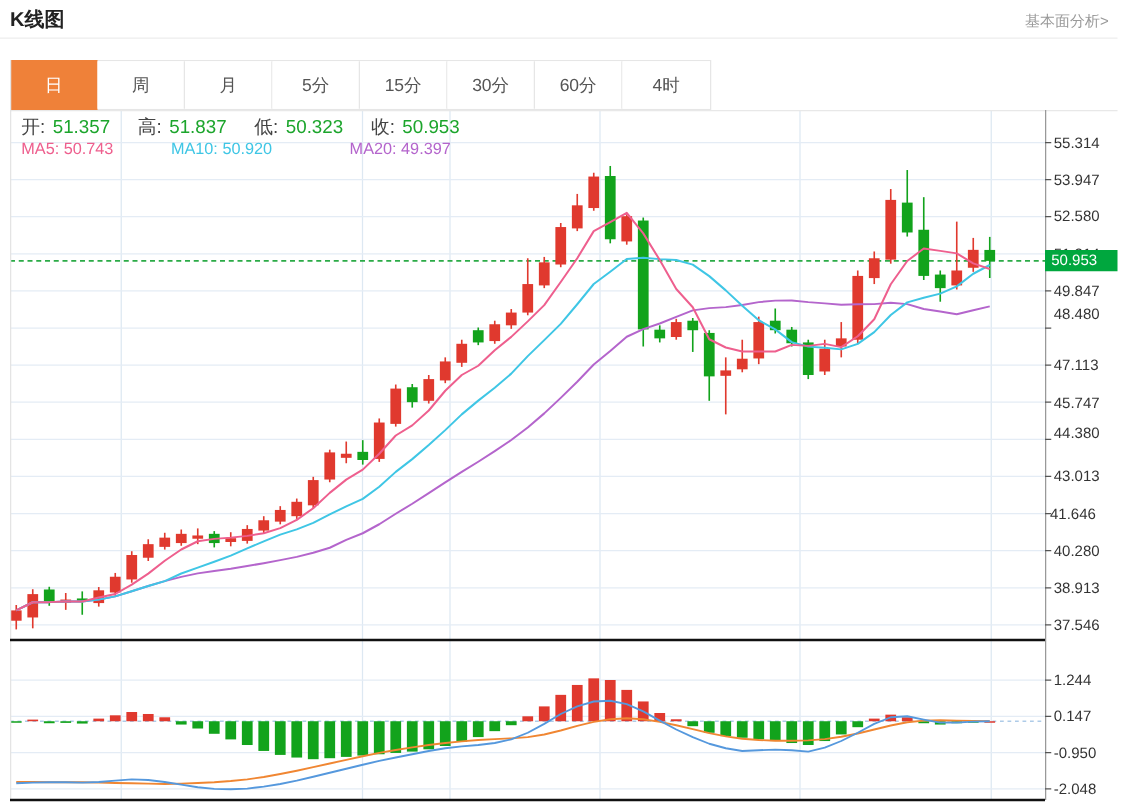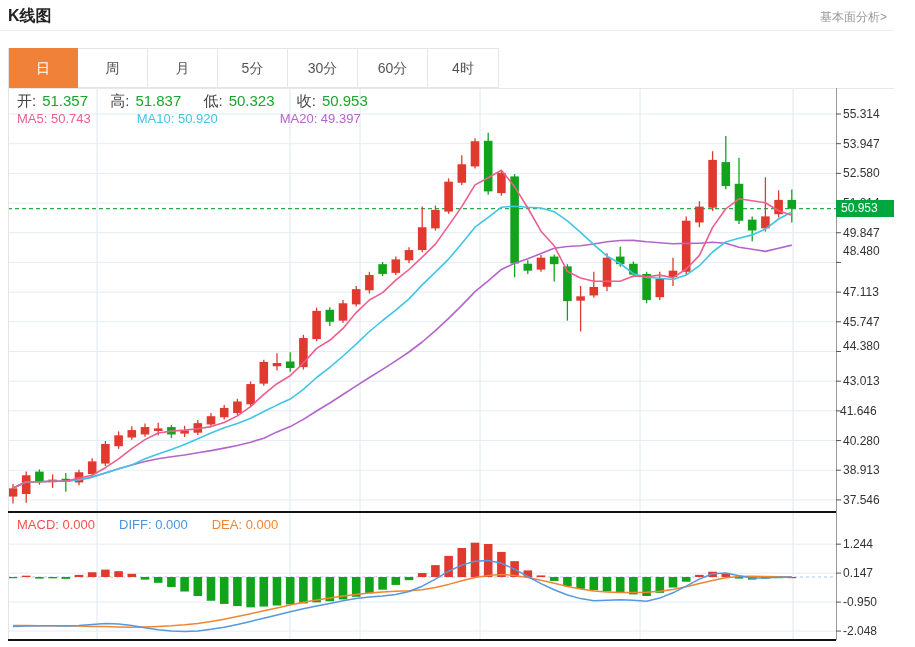--- a/index.html
+++ b/index.html
@@ -32,20 +32,21 @@
 <div id="app">
   <div class="page-title">K线图</div>
   <div class="fund-link">基本面分析&gt;</div>
   <div class="head-divider"></div>
 
   <div class="tab-bar" id="tab-bar">
       <div class="tab active">日</div>
       <div class="tab">周</div>
       <div class="tab">月</div>
       <div class="tab">5分</div>
+      <div class="tab">15分</div>
       <div class="tab">30分</div>
       <div class="tab">60分</div>
       <div class="tab">4时</div>
     </div>
 
   <svg id="chart-svg" width="915" height="647">
       <line x1="97" y1="88" x2="97" y2="640" stroke="#dde8f2" stroke-width="1"></line>
       <line x1="290" y1="88" x2="290" y2="640" stroke="#dde8f2" stroke-width="1"></line>
       <line x1="360" y1="88" x2="360" y2="640" stroke="#dde8f2" stroke-width="1"></line>
       <line x1="480" y1="88" x2="480" y2="640" stroke="#dde8f2" stroke-width="1"></line>
@@ -281,21 +282,20 @@
       <line x1="836" y1="631.0672" x2="841" y2="631.0672" stroke="#555555" stroke-width="1"></line>
     </svg>
 
   <div class="info-bar">
     <span class="lbl">开:</span><span class="val">51.357</span>
     <span class="lbl">高:</span><span class="val">51.837</span>
     <span class="lbl">低:</span><span class="val">50.323</span>
     <span class="lbl">收:</span><span class="val">50.953</span>
   </div>
   <div class="ma-bar" id="ma-bar"><span style="color: rgb(238, 95, 142);">MA5: 50.743</span><span style="color: rgb(63, 198, 229); padding-left: 20px;">MA10: 50.920</span><span style="color: rgb(180, 101, 204); padding-left: 36px;">MA20: 49.397</span></div>
-  <div class="macd-bar" id="macd-bar"><span style="color: rgb(240, 82, 77);">MACD: 0.000</span><span style="color: rgb(71, 149, 224);">DIFF: 0.000</span><span style="color: rgb(240, 134, 50);">DEA: 0.000</span></div>
 
   <div id="labels">
       <div class="y-label" style="left: 843px; top: 107px;">55.314</div>
       <div class="y-label" style="left: 843px; top: 136.691px;">53.947</div>
       <div class="y-label" style="left: 843px; top: 166.382px; text-align: center;">52.580</div>
       <div class="y-label" style="left: 843px; top: 196.052px;">51.214</div>
       <div class="y-label" style="left: 843px; top: 225.743px;">49.847</div>
       <div class="y-label" style="left: 843px; top: 244px;">48.480</div>
       <div class="y-label" style="left: 843px; top: 285.126px;">47.113</div>
       <div class="y-label" style="left: 843px; top: 314.795px;">45.747</div>

